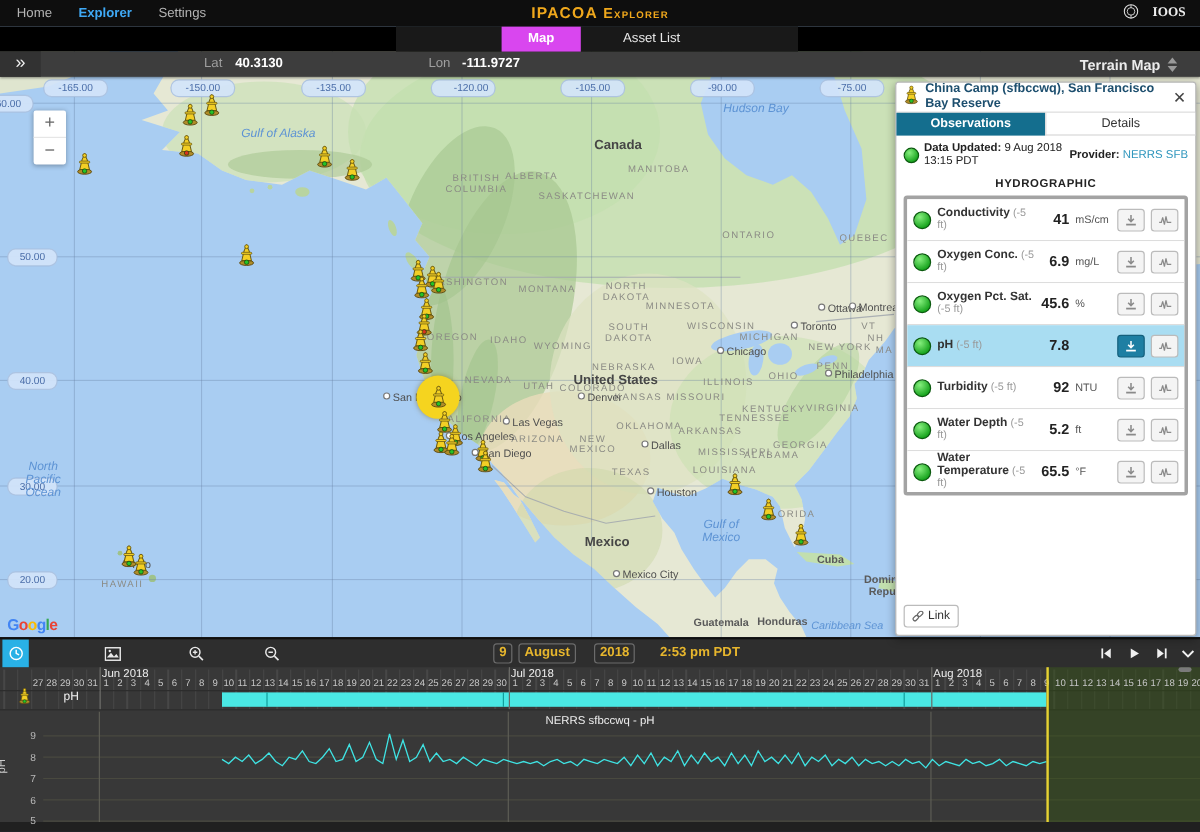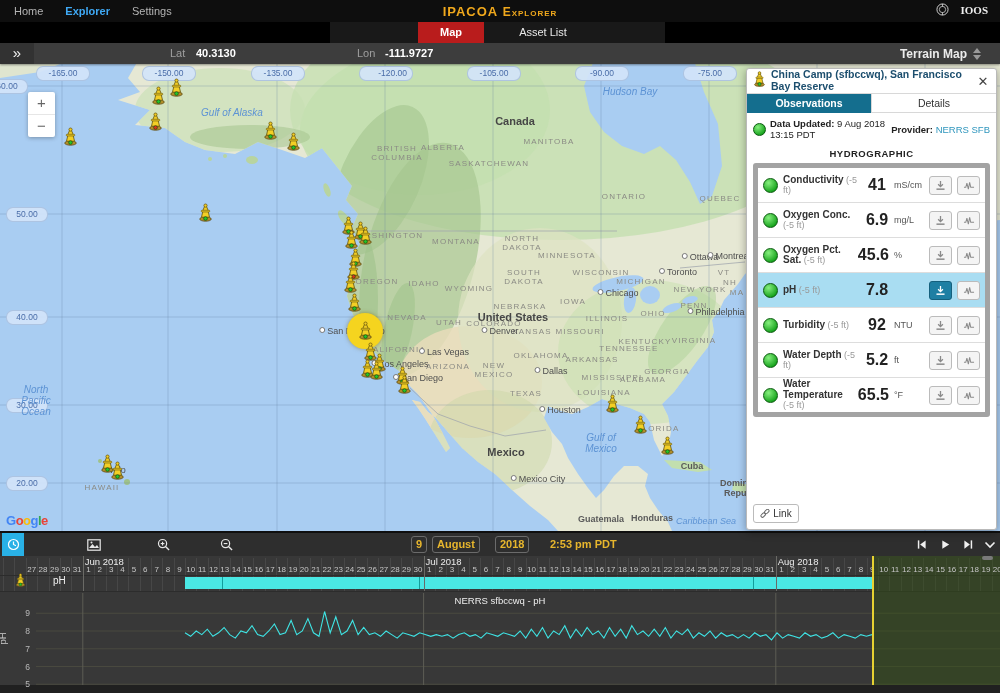--- a/index.html
+++ b/index.html
@@ -12,21 +12,21 @@
   .nav-item.active{color:#3fa9f5;font-weight:bold;}
   #brand{position:absolute;left:0;top:0;width:1000px;text-align:center;line-height:22px;color:#f0a81c;}
   #brand b{font-size:13px;letter-spacing:1px;}
   #brand .sub{font-variant:small-caps;font-size:12px;font-weight:bold;letter-spacing:1px;}
   #ioos{position:absolute;right:12px;top:3px;color:#eee;display:flex;align-items:center;gap:11px;
         font-family:"Liberation Serif",serif;font-size:11px;font-weight:bold;}
   
   #tabstrip{position:absolute;left:0;top:22px;width:1000px;height:21px;background:#000;z-index:29;}
   #tabstrip .inner{position:absolute;left:330px;width:335px;top:0;height:21px;background:#191919;}
   .vtab{position:absolute;top:0;height:21px;line-height:21px;text-align:center;font-size:11px;cursor:pointer;}
-  #tab-map{left:418px;width:66px;background:#b91c1c;color:#fff;font-weight:bold;}
+  #tab-map{left:418px;width:66px;background:#d946ef;color:#fff;font-weight:bold;}
   #tab-asset{left:484px;width:118px;color:#e8e8e8;}
   
   #maptoolbar{position:absolute;left:0;top:43px;width:1000px;height:21px;background:#3d3d3d;z-index:15;
               box-shadow:0 1px 2px rgba(0,0,0,.4);}
   #expand-btn{position:absolute;left:0;top:0;width:34px;height:21px;background:#323232;color:#f2f2f2;
               font-size:15px;line-height:19px;text-align:center;cursor:pointer;}
   .coord-label{position:absolute;top:0;line-height:21px;font-size:11px;color:#9f9f9f;}
   .coord-value{position:absolute;top:0;line-height:21px;font-size:11px;color:#fff;font-weight:bold;}
   #basemap-select{position:absolute;right:18px;top:0;height:21px;display:flex;align-items:center;gap:6px;cursor:pointer;}
   #basemap-select .lbl{font-size:12px;color:#ececec;font-weight:bold;}
@@ -67,30 +67,30 @@
   #panel-tabs{display:flex;height:19px;border-top:1px solid #d8d8d8;}
   .ptab{flex:1;text-align:center;line-height:19px;font-size:10.5px;cursor:pointer;}
   .ptab.active{background:#146e8e;color:#fff;font-weight:bold;}
   .ptab.idle{background:#fff;color:#333;border:1px solid #d8d8d8;border-top:none;border-right:none;}
   #panel-info{display:flex;align-items:center;padding:5px 6px 2px 6px;font-size:9.5px;color:#222;gap:4px;}
   #panel-info .grow{flex:1;}
   .gdot{display:inline-block;width:11px;height:11px;border-radius:50%;flex:none;
         background:radial-gradient(circle at 35% 30%,#86ef7e,#17a31d 75%);border:1px solid #0a5a0e;}
   .prov-link{color:#2f96bd;cursor:pointer;}
   #panel-section{text-align:center;font-size:9.5px;font-weight:bold;color:#222;letter-spacing:.5px;padding:6px 0 4px;}
-  #obs-rows{margin:0 6px;border:5px solid #a3a3a3;border-radius:3px;overflow:hidden;}
+  #obs-rows{margin:0 6px;border:3px solid #a3a3a3;border-radius:3px;overflow:hidden;}
   .obs-row{display:flex;align-items:center;height:34px;padding:0 5px;gap:5px;border-bottom:1px solid #ddd;
            background:#fff;cursor:pointer;}
   .obs-row:last-child{border-bottom:none;}
   .obs-row.selected{background:#a9ddf2;}
   .obs-row .gdot{width:13px;height:13px;}
   .obs-lbl{flex:1;font-size:10px;color:#333;line-height:1.05;}
   .obs-lbl b{font-size:10px;}
   .obs-lbl .depth{color:#999;font-size:9px;}
-  .obs-val{font-size:16px;font-weight:bold;color:#222;text-align:center;min-width:24px;}
+  .obs-val{font-size:12px;font-weight:bold;color:#222;text-align:right;min-width:24px;}
   .obs-unit{font-size:9px;color:#555;width:30px;}
   .btn{width:21px;height:17px;border:1px solid #bbb;border-radius:3px;background:#f4f4f4;color:#8a8a8a;
        display:flex;align-items:center;justify-content:center;cursor:pointer;flex:none;}
   .obs-row.selected .btn-dl{background:#1e7fa3;border-color:#15607d;color:#fff;}
   #panel-spacer{flex:1;}
   #link-btn{margin:0 0 6px 6px;width:44px;height:17px;border:1px solid #bbb;border-radius:3px;
             display:flex;align-items:center;justify-content:center;gap:3px;font-size:10px;color:#333;cursor:pointer;}
   
   #timeline{position:absolute;left:0;top:531px;width:1000px;height:162px;background:#383838;z-index:8;}
   #tl-sep{position:absolute;left:0;top:0;width:1000px;height:2px;background:#0f0f0f;}

